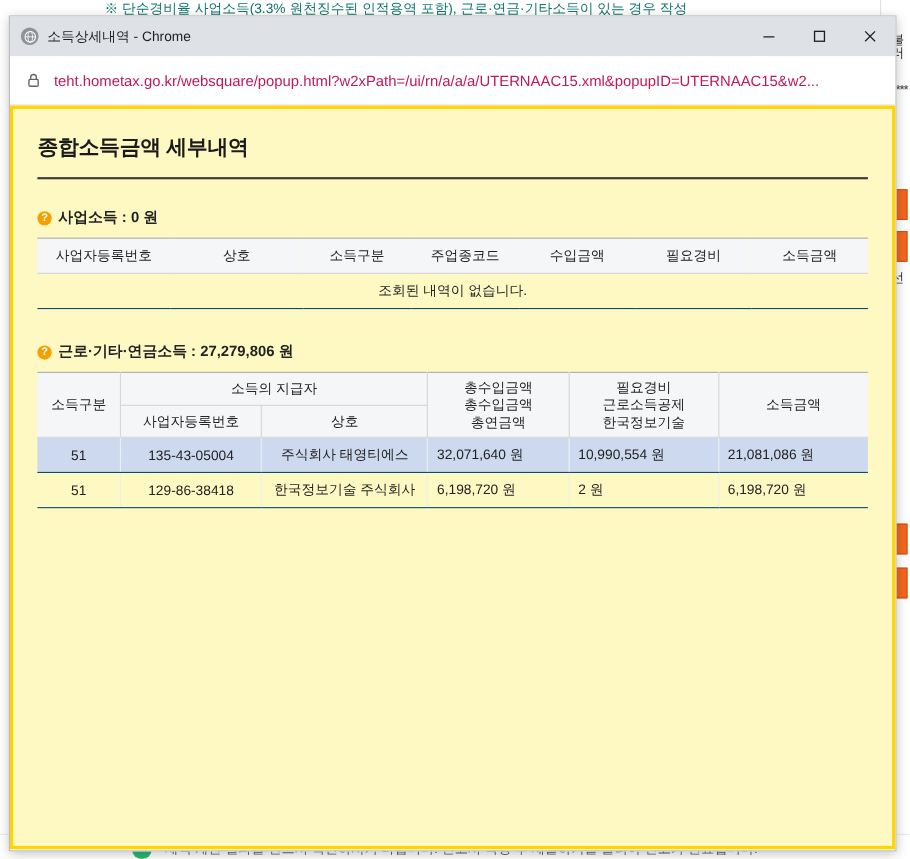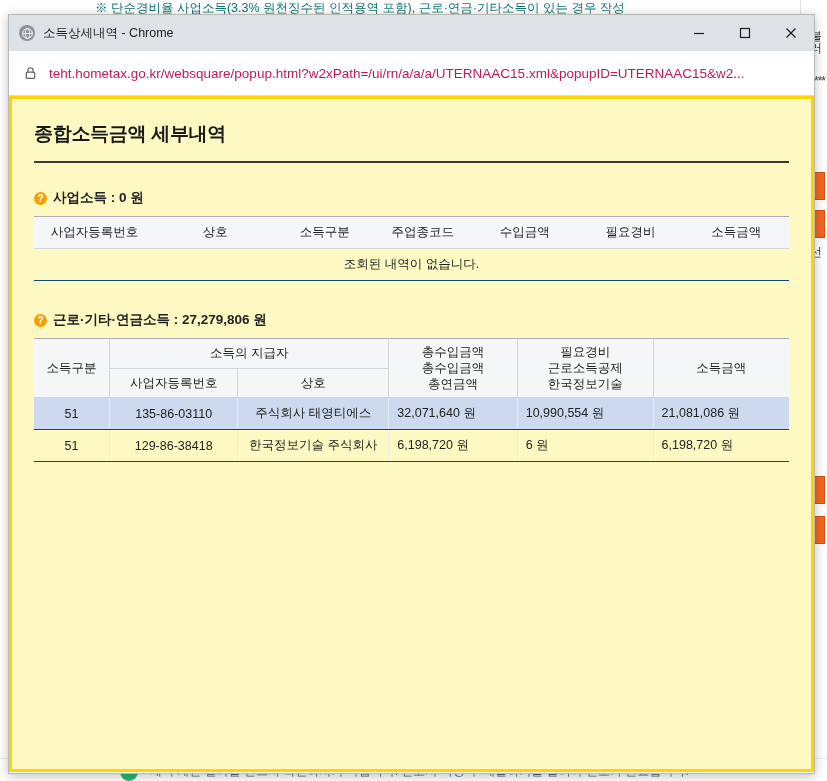--- a/index.html
+++ b/index.html
@@ -388,32 +388,32 @@
               <th rowspan="2" class="no-side" style="width:18%">소득금액</th>
             </tr>
             <tr>
               <th style="width:17%">사업자등록번호</th>
               <th style="width:20%">상호</th>
             </tr>
           </thead>
           <tbody>
             <tr class="row-selected">
               <td class="t-center edge-l">51</td>
-              <td class="t-center">135-86-03110</td>
+              <td class="t-center">135-43-05004</td>
               <td class="t-center">주식회사 태영티에스</td>
               <td class="t-right">32,071,640 원</td>
               <td class="t-right">10,990,554 원</td>
               <td class="t-right edge-r">21,081,086 원</td>
             </tr>
             <tr>
               <td class="t-center edge-l">51</td>
               <td class="t-center">129-86-38418</td>
               <td class="t-center">한국정보기술 주식회사</td>
               <td class="t-right">6,198,720 원</td>
-              <td class="t-right">6 원</td>
+              <td class="t-right">2 원</td>
               <td class="t-right edge-r">6,198,720 원</td>
             </tr>
           </tbody>
         </table>
       </div>
 
     </div>
 
   </div>
 </div>

